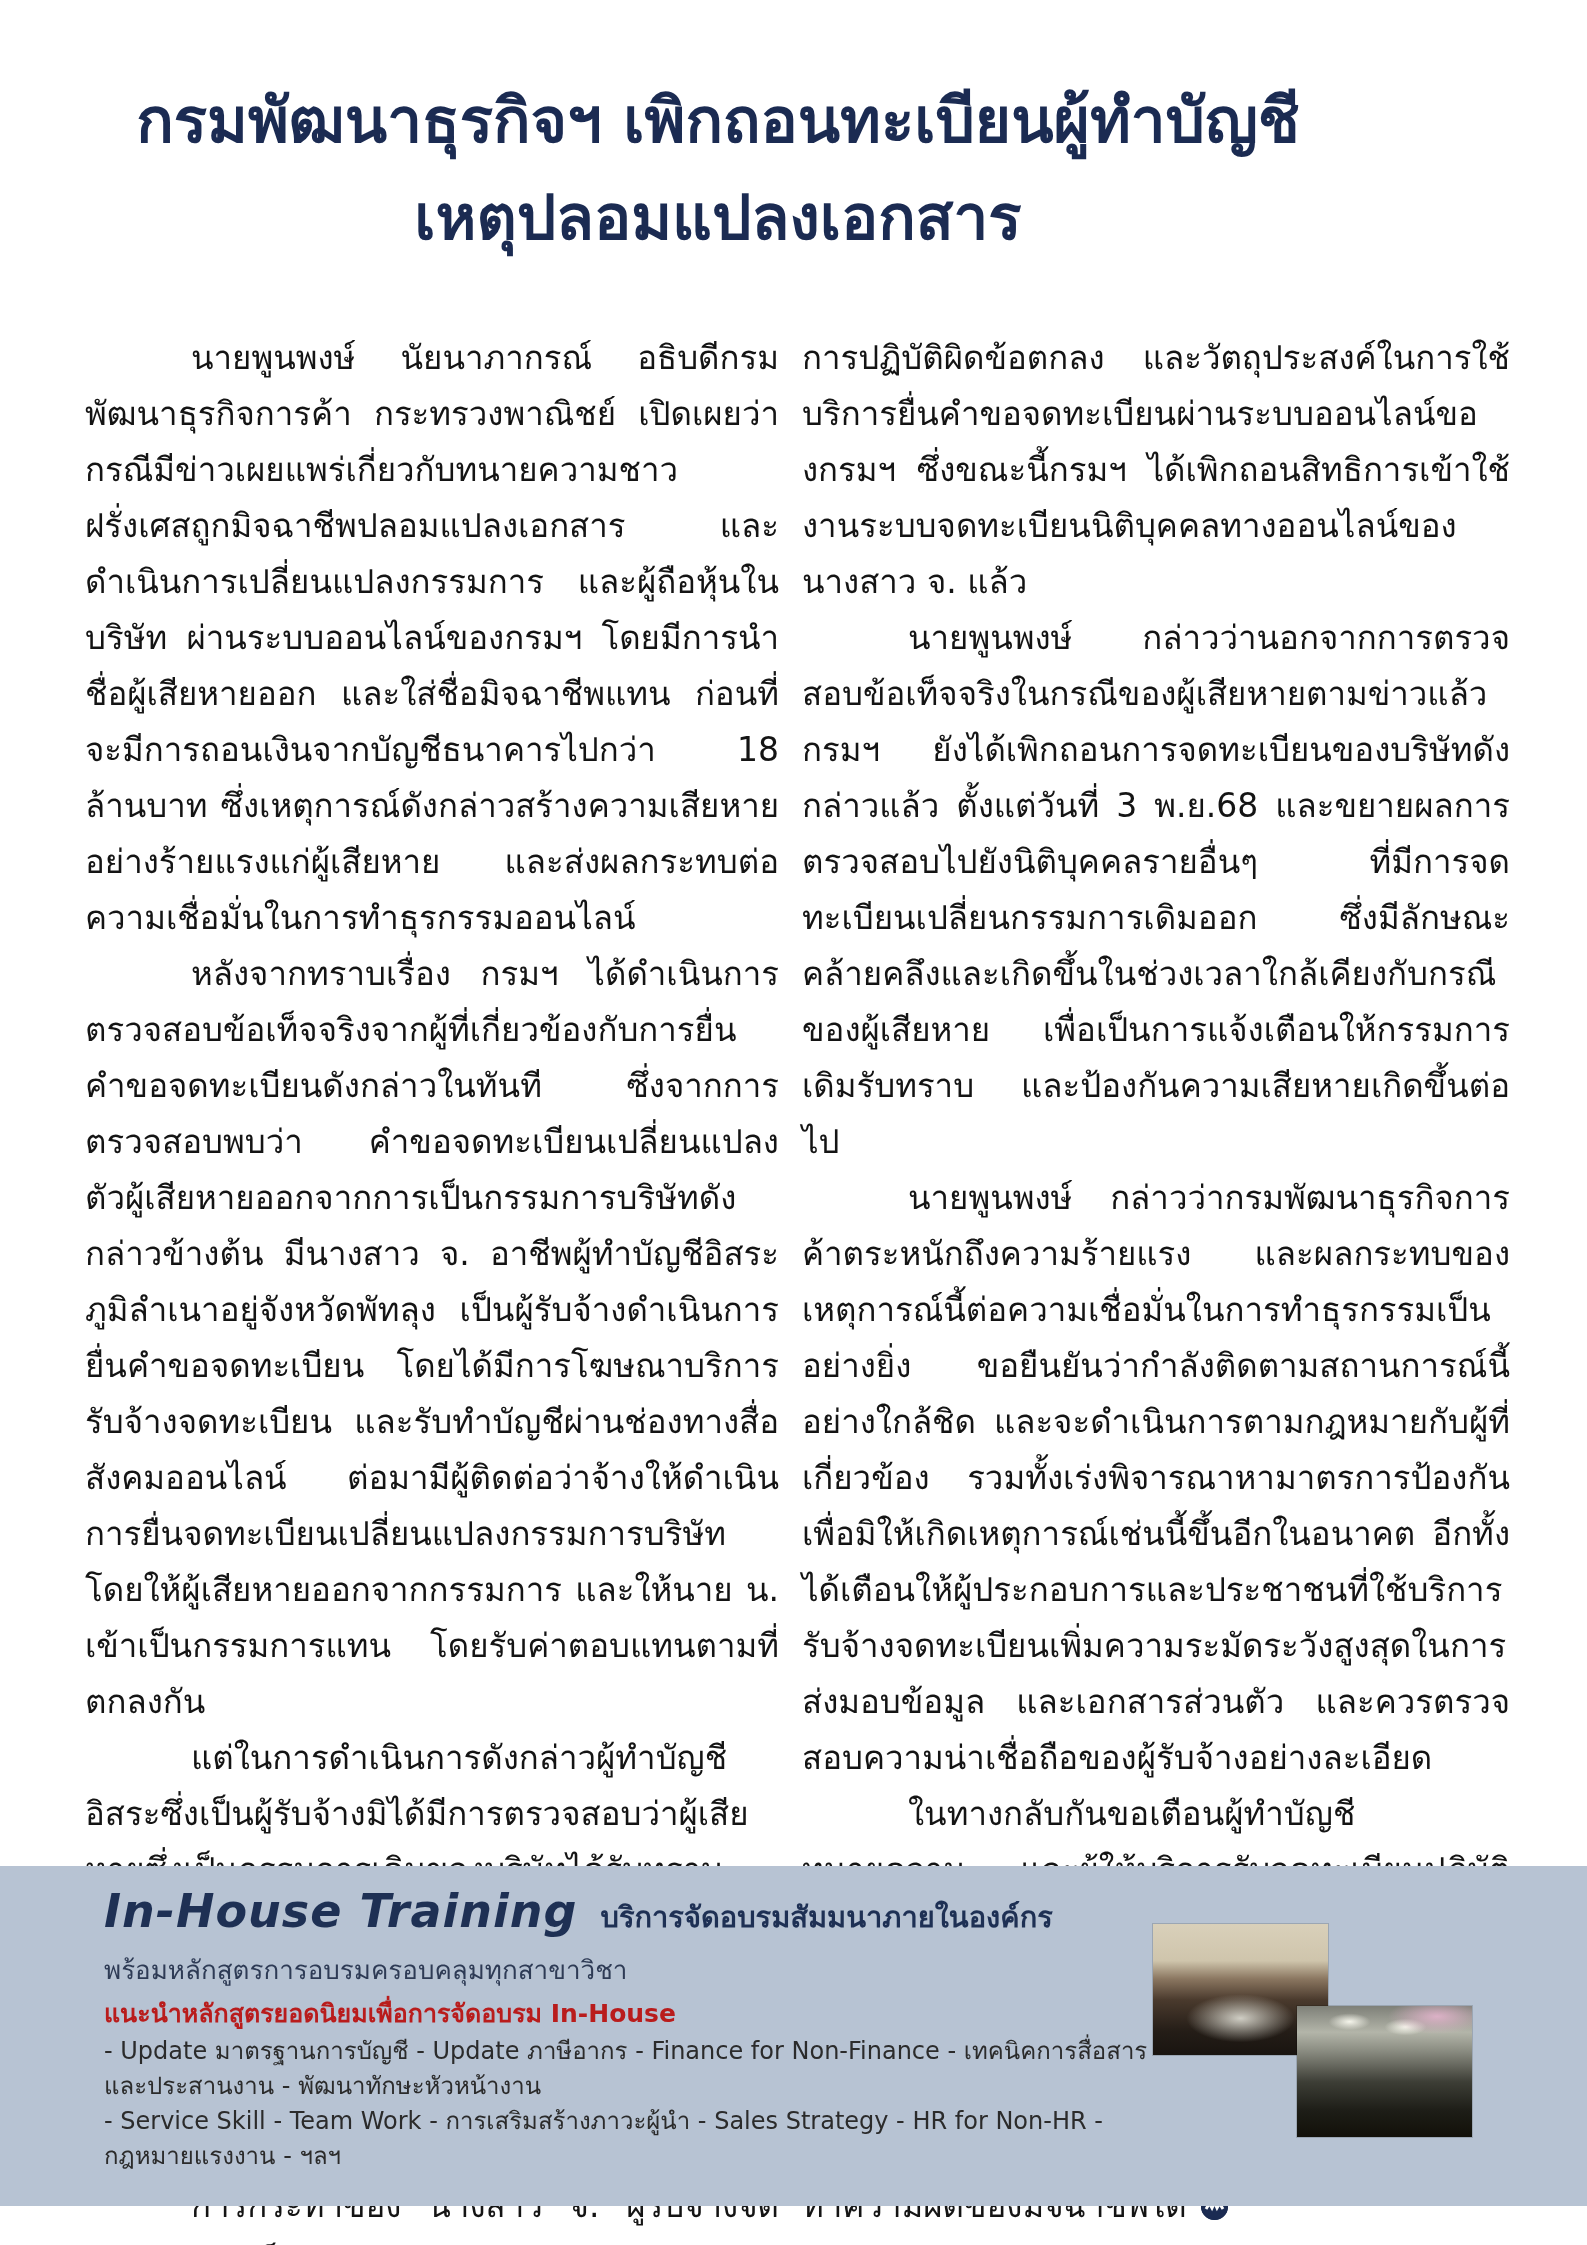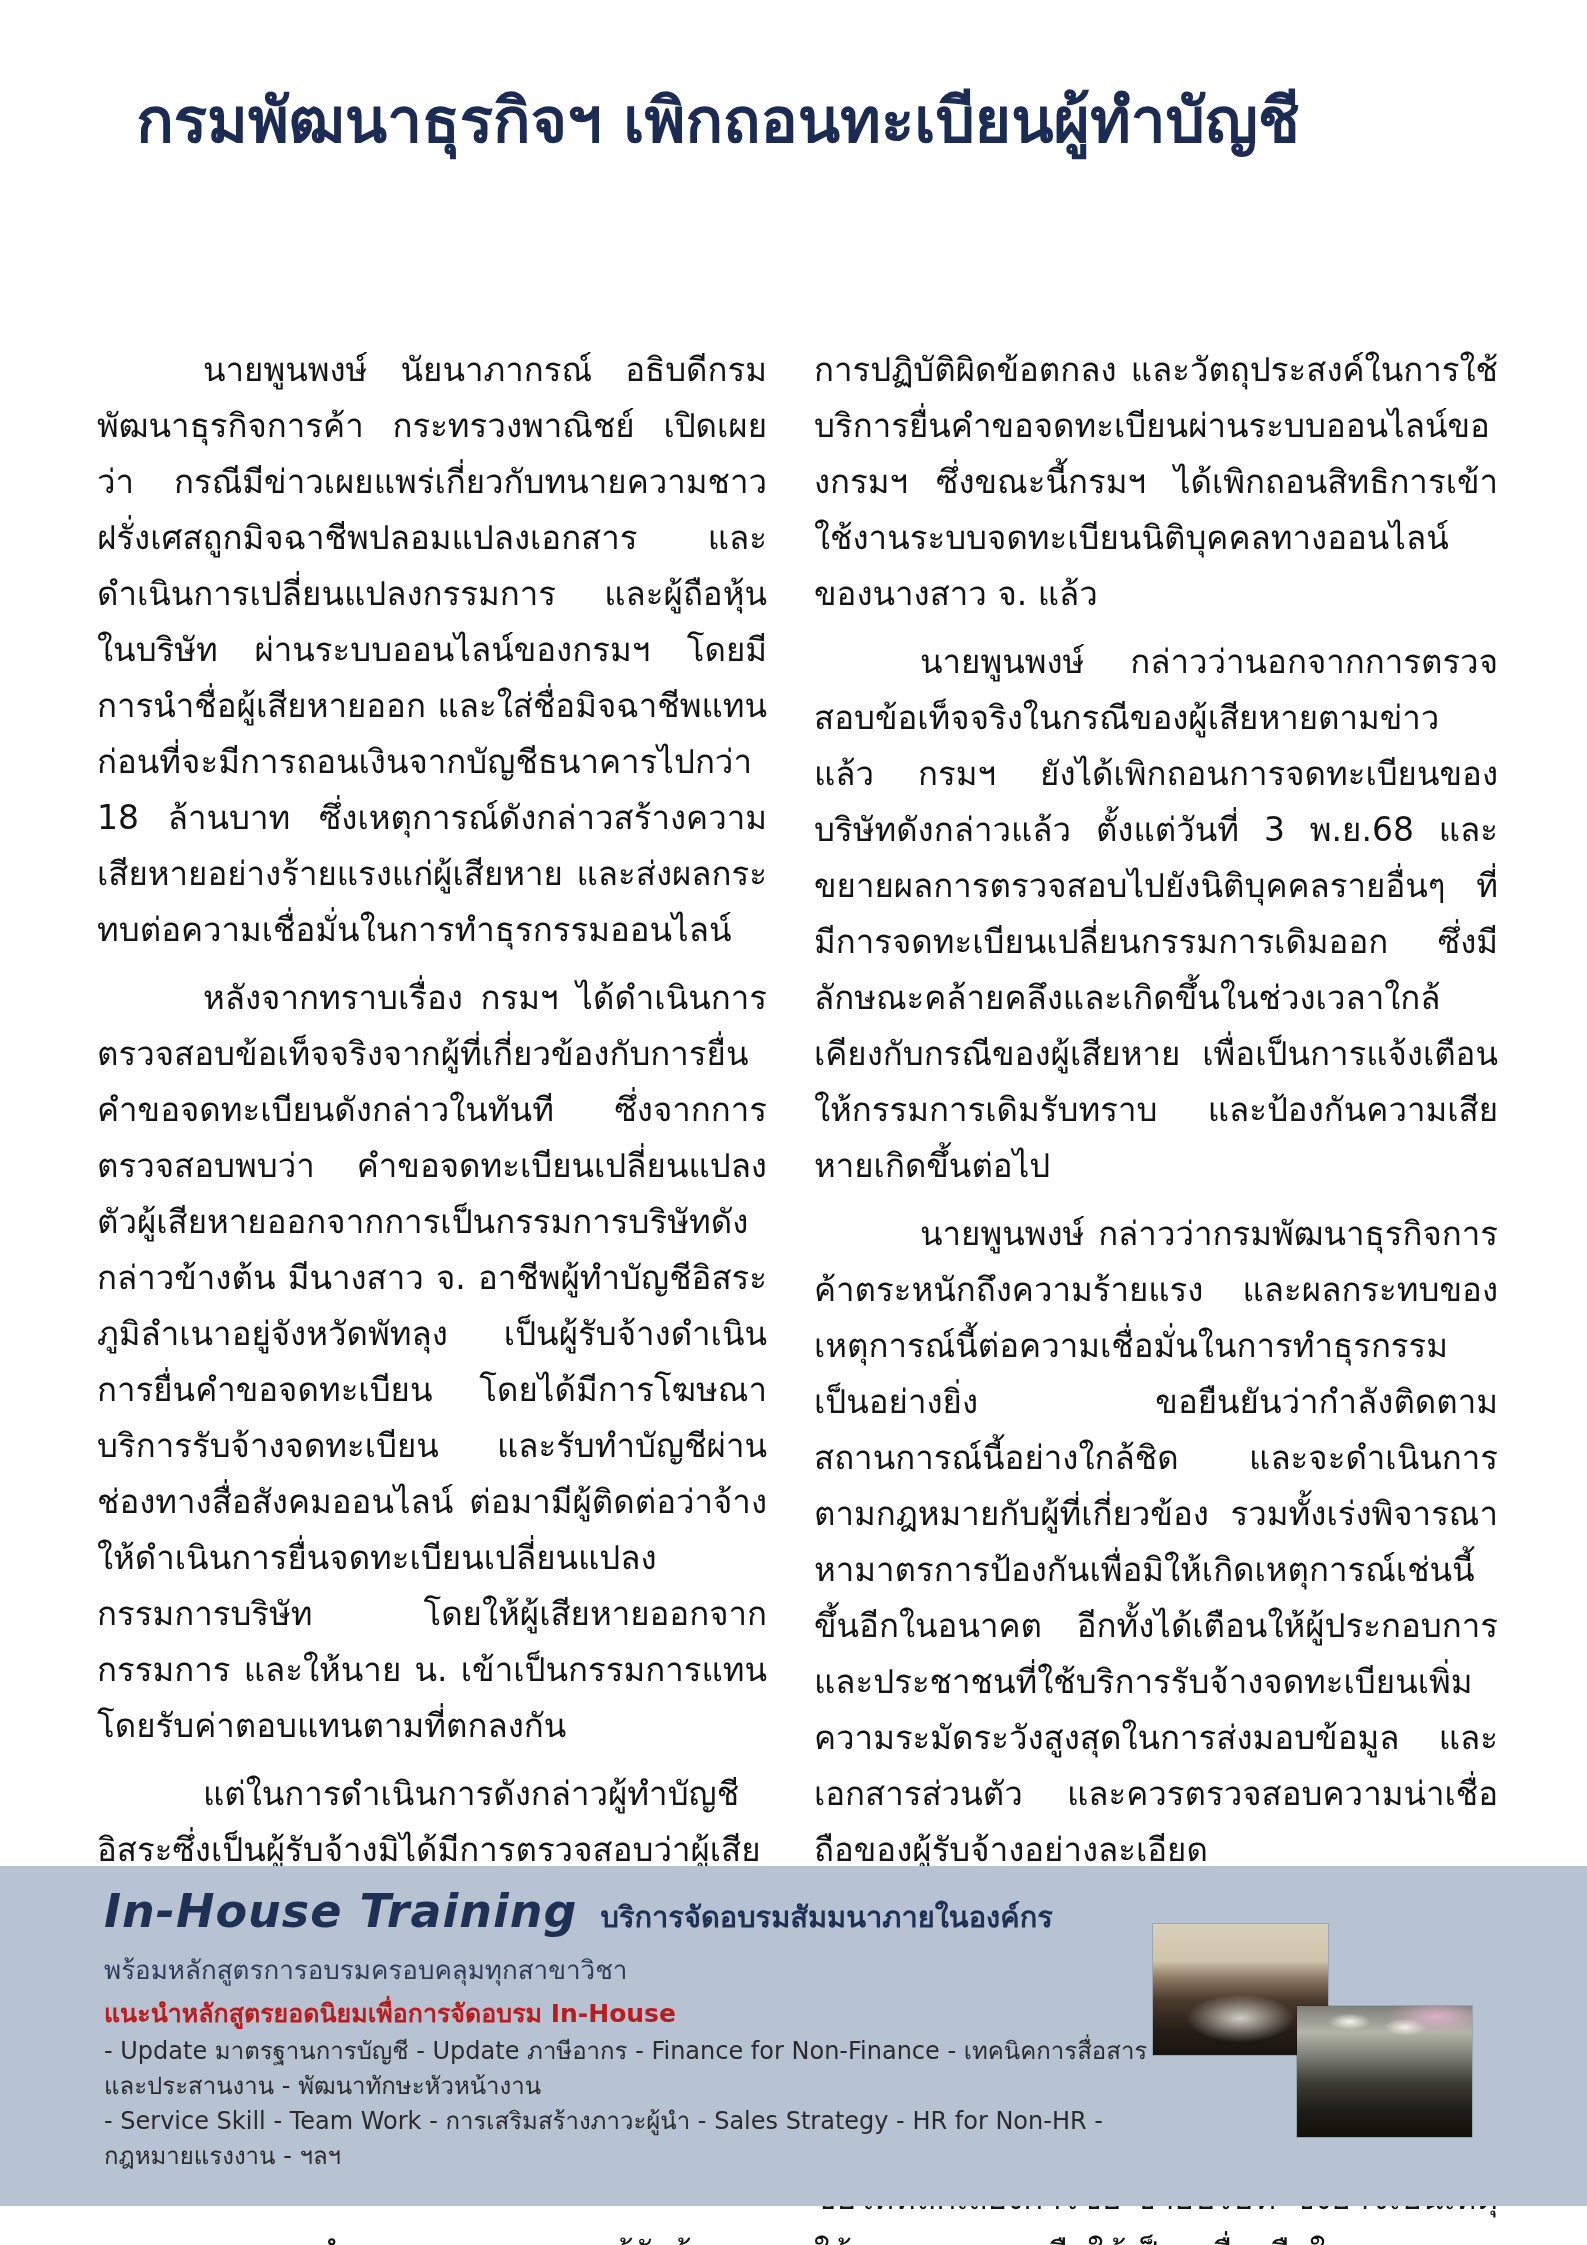--- a/index.html
+++ b/index.html
@@ -11,21 +11,21 @@
     position:absolute;top:72px;left:0;width:1436px;
     text-align:center;font-weight:bold;color:#1b2b52;
     font-size:62px;line-height:97px;letter-spacing:0px;
   }
   .article{
     position:absolute;top:330px;color:#141414;
     font-size:33px;line-height:56px;text-align:justify;text-justify:inter-word;
   }
   .col-left{left:85px;width:694px;}
   .col-right{left:802px;width:708px;}
-  .para{margin:12px;}
+  .para{margin:0;}
   .para.indent{text-indent:106px;}
   .end-mark{
     display:inline-block;width:27px;height:27px;border-radius:50%;
     background:#1b2b52;vertical-align:-3px;margin-left:14px;
   }
   .end-mark svg{display:block;width:27px;height:27px;}
   .footer{
     position:absolute;left:0;top:1866px;width:1587px;height:340px;
     background:#b7c3d3;
   }
@@ -58,20 +58,21 @@
       radial-gradient(ellipse 30px 12px at 30% 12%, rgba(250,250,240,0.95) 0%, rgba(250,250,240,0) 70%),
       radial-gradient(ellipse 30px 12px at 62% 16%, rgba(250,250,240,0.95) 0%, rgba(250,250,240,0) 70%),
       linear-gradient(180deg,#7e8078 0%,#b3b5a9 20%,#8b8d82 34%,#3d3e36 58%,#1d1d17 80%,#121009 100%);
   }
 </style>
 </head>
 <body>
 
 <header class="headline">
   <div>กรมพัฒนาธุรกิจฯ เพิกถอนทะเบียนผู้ทำบัญชี</div>
+  <div>เหตุปลอมแปลงเอกสาร</div>
 </header>
 
 <section class="article col-left">
     <p class="para indent">นายพูนพงษ์ นัยนาภากรณ์ อธิบดีกรมพัฒนาธุรกิจการค้า กระทรวงพาณิชย์ เปิดเผยว่า กรณีมีข่าวเผยแพร่เกี่ยวกับทนายความชาวฝรั่งเศสถูกมิจฉาชีพปลอมแปลงเอกสาร และดำเนินการเปลี่ยนแปลงกรรมการ และผู้ถือหุ้นในบริษัท ผ่านระบบออนไลน์ของกรมฯ โดยมีการนำชื่อผู้เสียหายออก และใส่ชื่อมิจฉาชีพแทน ก่อนที่จะมีการถอนเงินจากบัญชีธนาคารไปกว่า 18 ล้านบาท ซึ่งเหตุการณ์ดังกล่าวสร้างความเสียหายอย่างร้ายแรงแก่ผู้เสียหาย และส่งผลกระทบต่อความเชื่อมั่นในการทำธุรกรรมออนไลน์</p>
     <p class="para indent">หลังจากทราบเรื่อง กรมฯ ได้ดำเนินการตรวจสอบข้อเท็จจริงจากผู้ที่เกี่ยวข้องกับการยื่นคำขอจดทะเบียนดังกล่าวในทันที ซึ่งจากการตรวจสอบพบว่า คำขอจดทะเบียนเปลี่ยนแปลงตัวผู้เสียหายออกจากการเป็นกรรมการบริษัทดังกล่าวข้างต้น มีนางสาว จ. อาชีพผู้ทำบัญชีอิสระ ภูมิลำเนาอยู่จังหวัดพัทลุง เป็นผู้รับจ้างดำเนินการยื่นคำขอจดทะเบียน โดยได้มีการโฆษณาบริการรับจ้างจดทะเบียน และรับทำบัญชีผ่านช่องทางสื่อสังคมออนไลน์ ต่อมามีผู้ติดต่อว่าจ้างให้ดำเนินการยื่นจดทะเบียนเปลี่ยนแปลงกรรมการบริษัท โดยให้ผู้เสียหายออกจากกรรมการ และให้นาย น. เข้าเป็นกรรมการแทน โดยรับค่าตอบแทนตามที่ตกลงกัน</p>
     <p class="para indent">แต่ในการดำเนินการดังกล่าวผู้ทำบัญชีอิสระซึ่งเป็นผู้รับจ้างมิได้มีการตรวจสอบว่าผู้เสียหายซึ่งเป็นกรรมการเดิมของบริษัทได้รับทราบ และยินยอมให้มีการเปลี่ยนหรือไม่ ซึ่งตามระเบียบต้องให้กรรมการเดิมซึ่งเป็นผู้เสียหายลงชื่อต่อหน้าตนเอง ปรากฏว่าไม่ได้ให้ผู้เสียหายลงลายมือชื่อต่อหน้าตนเองจริงตามหลักเกณฑ์ที่กรมฯ กำหนดไว้</p>
     <p class="para indent">การกระทำของ นางสาว จ. ผู้รับจ้างจดทะเบียน ถือเป็น</p>
   </section>
 
 <section class="article col-right">

